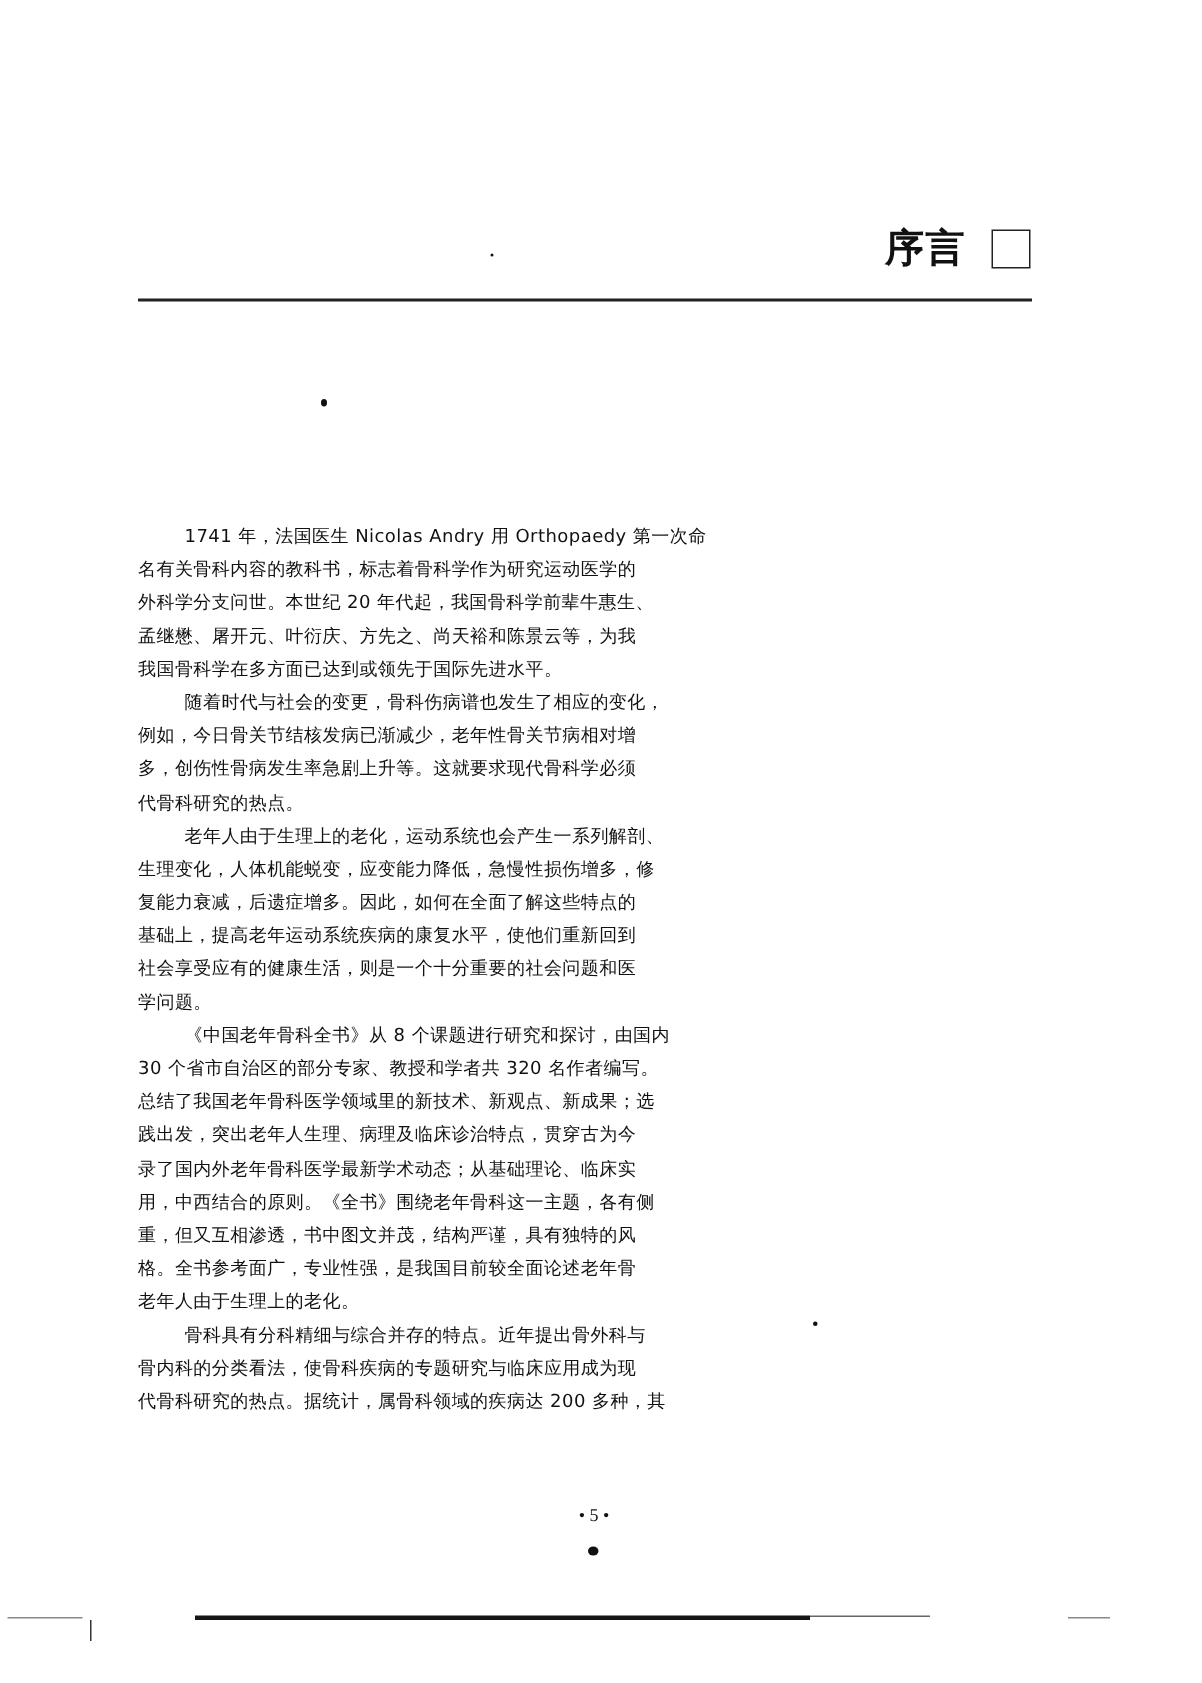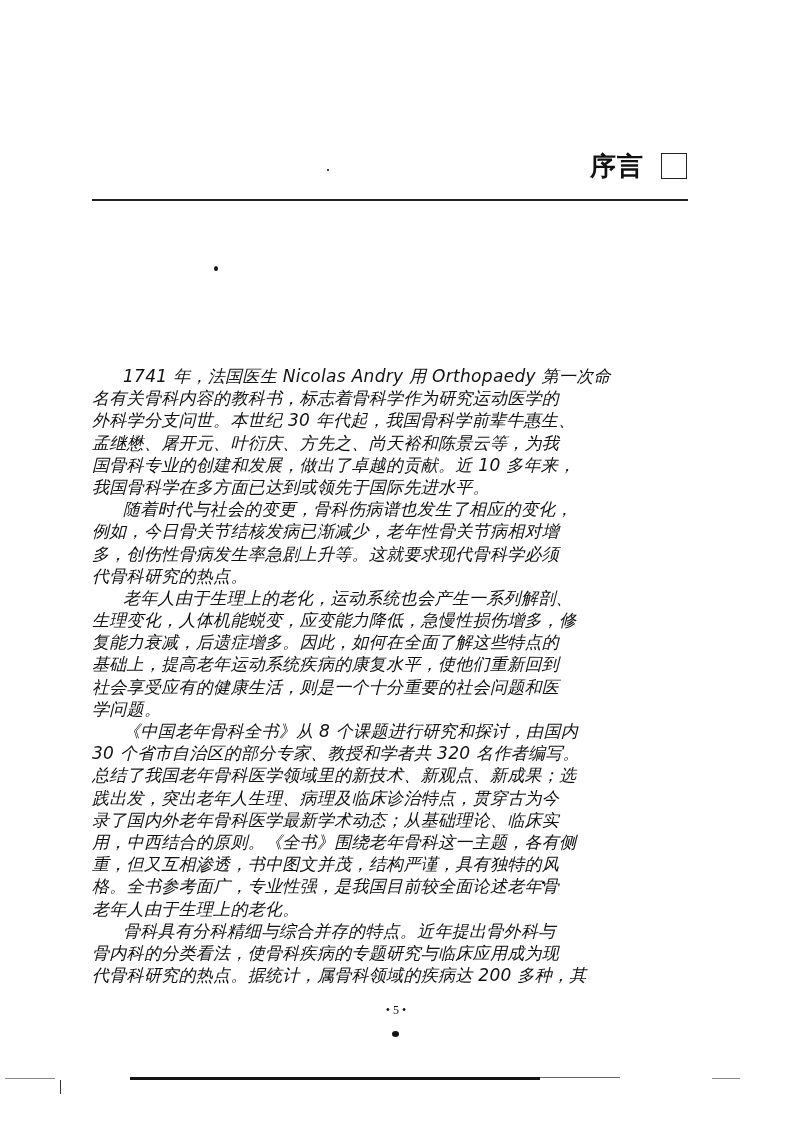--- a/index.html
+++ b/index.html
@@ -3,22 +3,22 @@
 <meta charset="utf-8">
 <style>
   html, body { margin:0; padding:0; background:#ffffff; }
   body { width:801px; height:1122px; position:relative; overflow:hidden;
          font-family:"DejaVu Serif", "Liberation Serif", serif; color:#111; }
   .header-title { position:absolute; left:590px; top:150px; font-size:26px; font-weight:bold;
                   letter-spacing:1px; font-family:"DejaVu Sans", sans-serif; color:#111; line-height:32px; }
   .header-box { position:absolute; left:661px; top:153px; width:26px; height:26px;
                 border:1.5px solid #222; box-sizing:border-box; }
   .header-rule { position:absolute; left:92px; top:199px; width:596px; height:2px; background:#222; }
-  .body-text { position:absolute; left:92px; top:365px; width:440px; font-size:17px;
-               line-height:22.2px; font-family:"DejaVu Sans", sans-serif;font-style:italic; }
+  .body-text { position:absolute; left:92px; top:346px; width:440px; font-size:12px;
+               line-height:22.2px; font-family:"DejaVu Sans", sans-serif; }
   .line { white-space:nowrap; display:block; height:22.2px; letter-spacing:0.3px; }
   .indent { padding-left:31px; }
   .page-number { position:absolute; left:372px; top:1003px; width:48px; text-align:center;
                  font-size:12px; font-family:"Liberation Serif", serif; }
   .dot { position:absolute; background:#111; border-radius:50%; }
   .footer-rule { position:absolute; left:130px; top:1077px; width:410px; height:3px; background:#151515; }
   .footer-rule2 { position:absolute; left:540px; top:1077px; width:80px; height:1px; background:#666; }
   .footer-tick { position:absolute; left:60px; top:1080px; width:1px; height:14px; background:#333; }
   .footer-dash { position:absolute; top:1078px; height:1px; background:#888; }
 </style>
@@ -30,23 +30,22 @@
   <div class="header-box"></div>
   <div class="header-rule"></div>
 
   <div class="dot" style="left:214px;top:266px;width:4px;height:5px;"></div>
   <div class="dot" style="left:327px;top:169px;width:2px;height:2px;"></div>
 
   <div class="body-text">
     <div>
       <span class="line indent">1741 年，法国医生 Nicolas Andry 用 Orthopaedy 第一次命</span>
       <span class="line">名有关骨科内容的教科书，标志着骨科学作为研究运动医学的</span>
-      <span class="line">外科学分支问世。本世纪 30 年代起，我国骨科学前辈牛惠生、</span>
+      <span class="line">外科学分支问世。本世纪 20 年代起，我国骨科学前辈牛惠生、</span>
       <span class="line">孟继懋、屠开元、叶衍庆、方先之、尚天裕和陈景云等，为我</span>
-      <span class="line">国骨科专业的创建和发展，做出了卓越的贡献。近 10 多年来，</span>
       <span class="line">我国骨科学在多方面已达到或领先于国际先进水平。</span>
     </div>
     <div>
       <span class="line indent">随着时代与社会的变更，骨科伤病谱也发生了相应的变化，</span>
       <span class="line">例如，今日骨关节结核发病已渐减少，老年性骨关节病相对增</span>
       <span class="line">多，创伤性骨病发生率急剧上升等。这就要求现代骨科学必须</span>
       <span class="line">代骨科研究的热点。</span>
     </div>
     <div>
       <span class="line indent">老年人由于生理上的老化，运动系统也会产生一系列解剖、</span>

